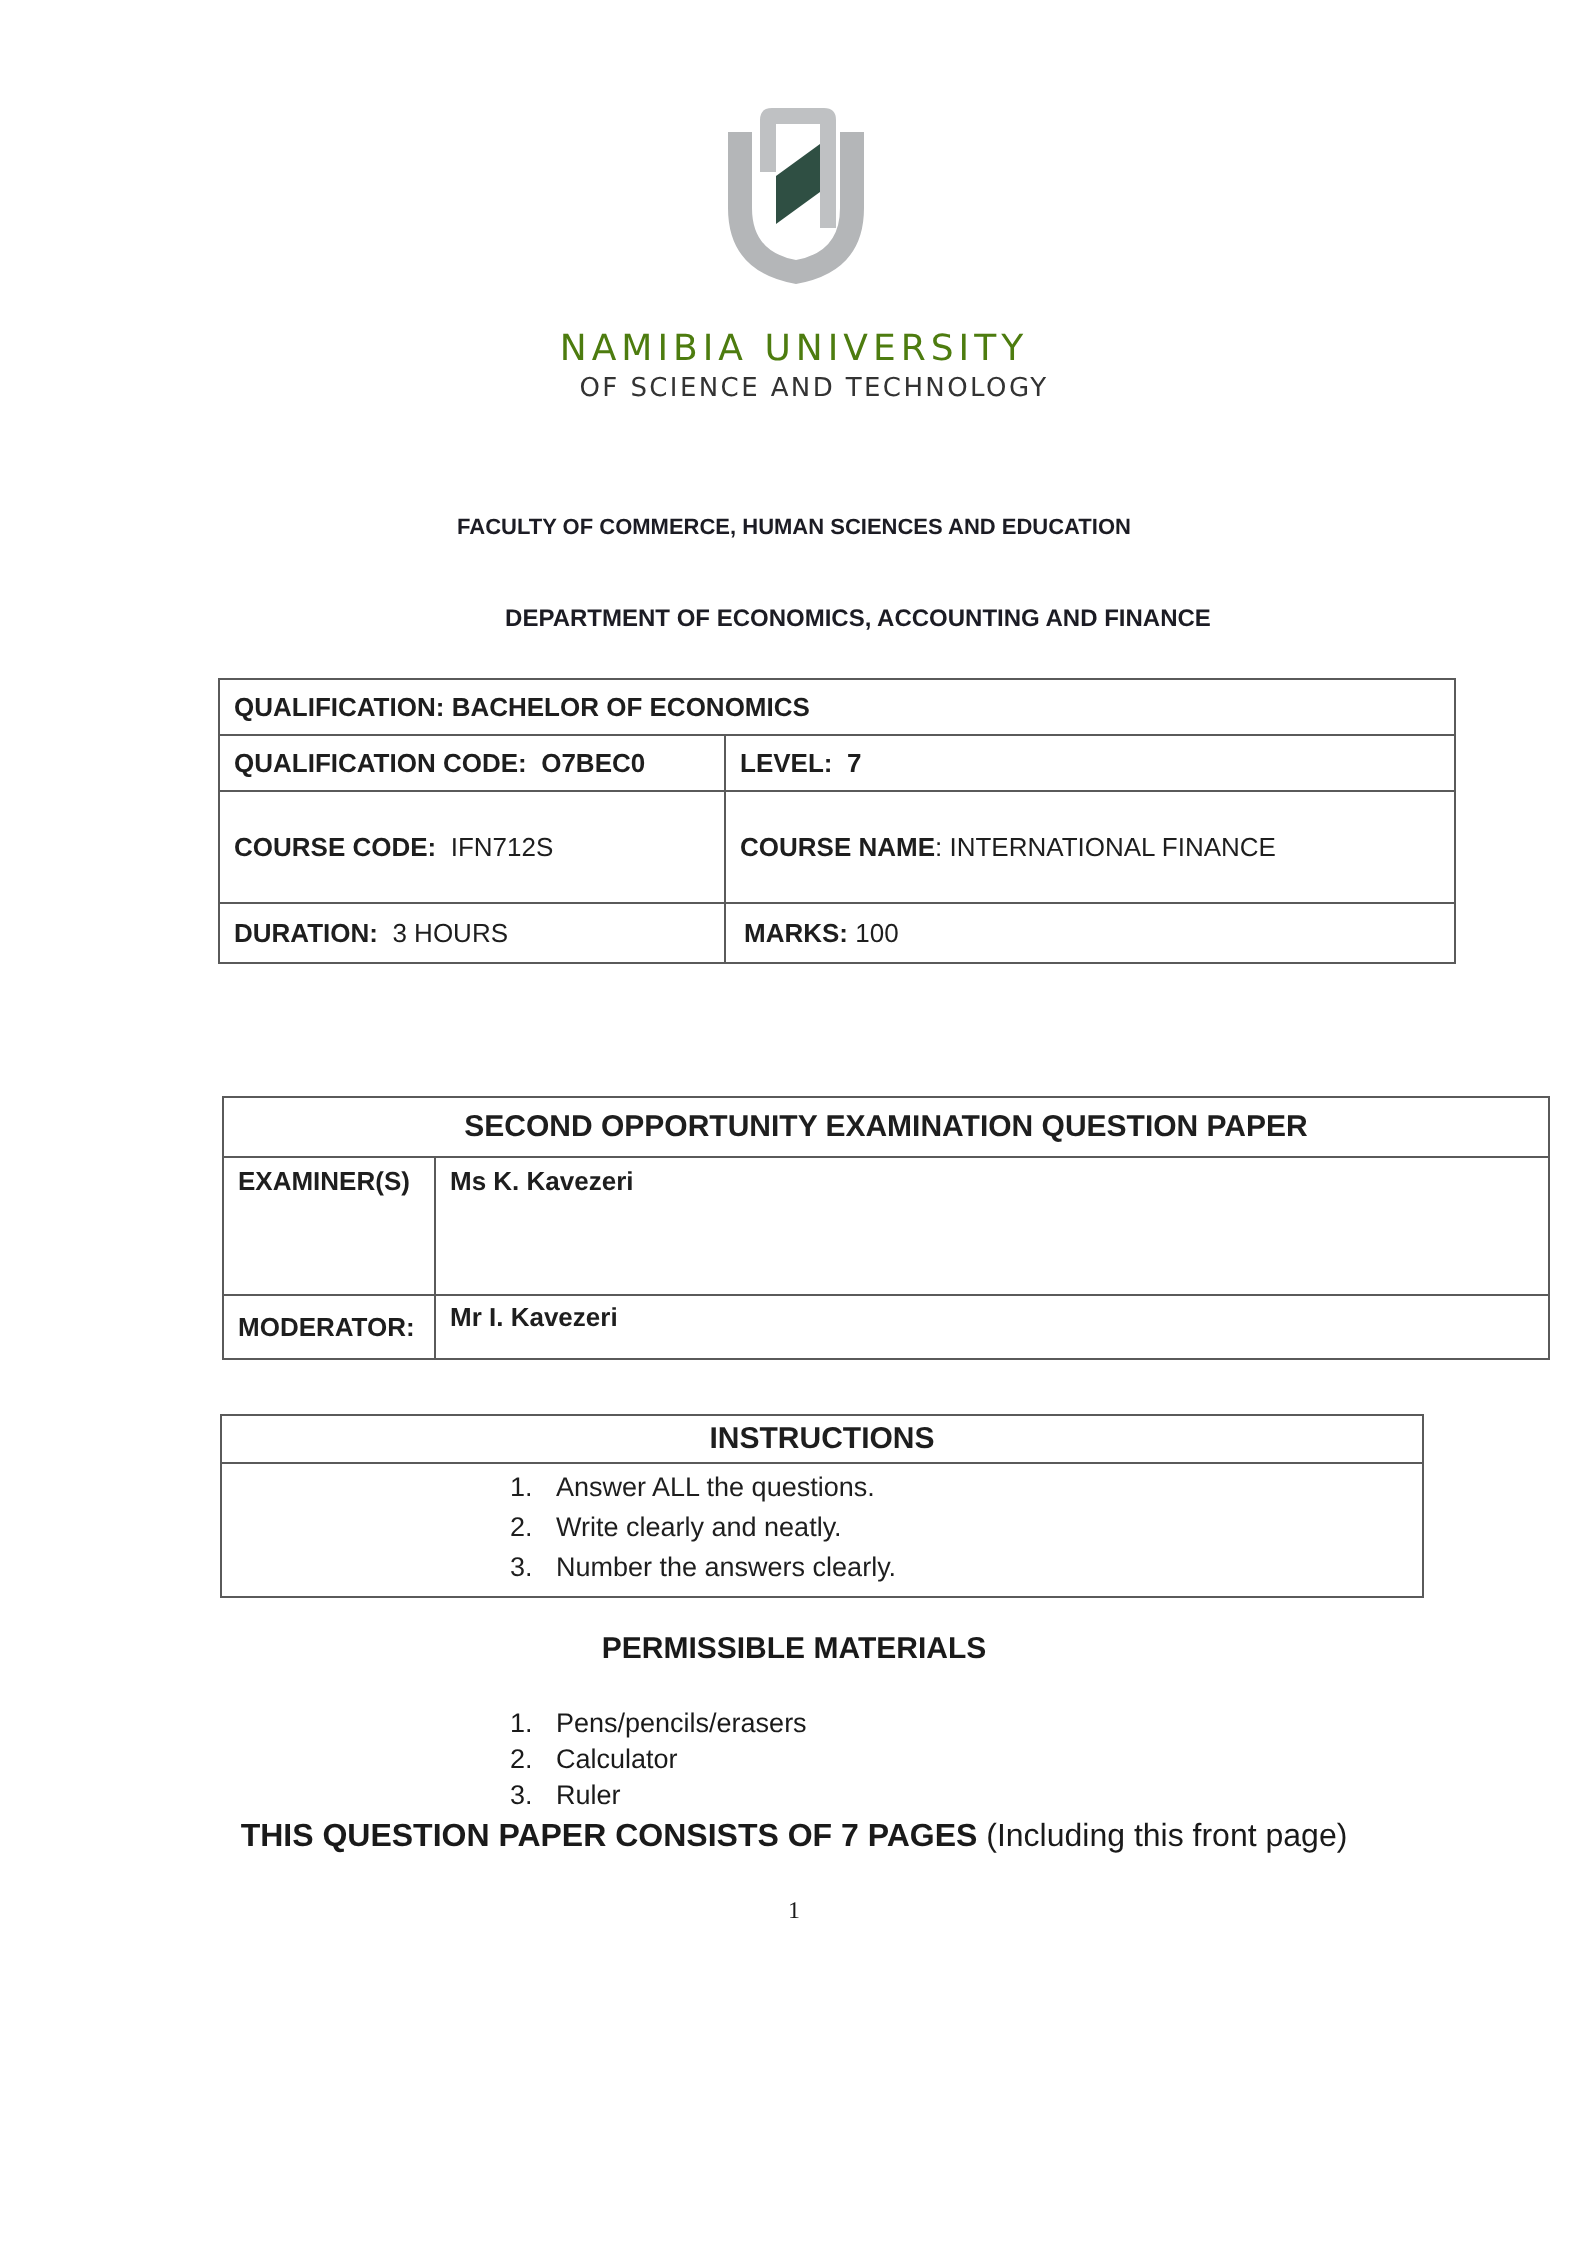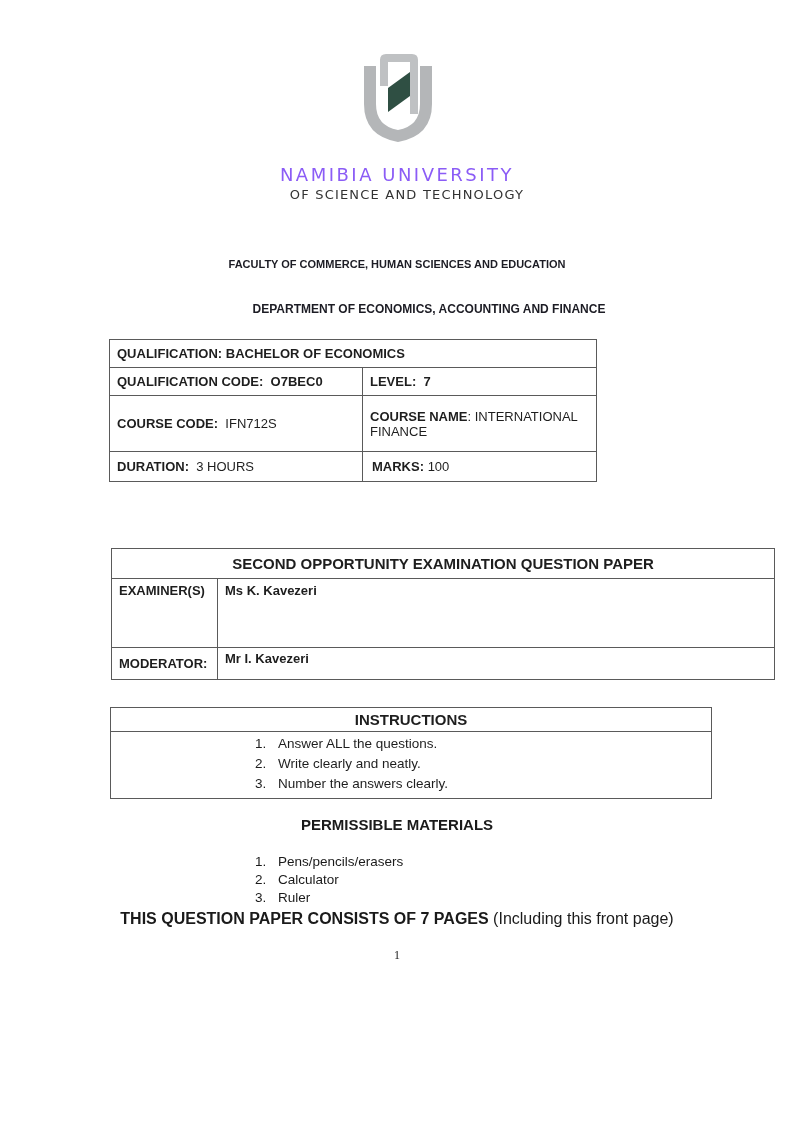--- a/index.html
+++ b/index.html
@@ -5,31 +5,31 @@
   html, body { margin: 0; padding: 0; }
   body {
     width: 794px; height: 1122px; background: #ffffff; position: relative;
     font-family: "Liberation Sans", sans-serif; color: #1a1a1a; overflow: hidden;
   }
   .abs { position: absolute; }
   .center { left: 0; width: 794px; text-align: center; }
 
   
   #logo { left: 360px; top: 52px; width: 76px; height: 92px; }
-  .uni-name { top: 164px; font-size: 18px; letter-spacing: 2.5px; color: #8b5cf6; font-family: "DejaVu Sans", sans-serif; }
+  .uni-name { top: 164px; font-size: 18px; letter-spacing: 2.5px; color: #4d7c0f; font-family: "DejaVu Sans", sans-serif; }
   .uni-sub { top: 187px; font-size: 13px; letter-spacing: 1.2px; color: #333; font-family: "DejaVu Sans", sans-serif; margin-left: 10px; }
 
   .faculty { top: 258px; font-size: 11px; font-weight: bold; color: #1c1c24; }
   .dept { top: 302px; font-size: 12px; font-weight: bold; color: #1c1c24; padding-left: 32px; }
 
   table { border-collapse: collapse; position: absolute; font-size: 13px; color: #1e1e1e; }
   td { border: 1px solid #5a5a5a; padding: 0 7px; vertical-align: middle; }
   b { font-weight: bold; }
 
-  #tbl-info { left: 109px; top: 339px; width: 488px; }
+  #tbl-info { left: 109px; top: 339px; width: 619px; }
   #tbl-info td.c1 { width: 238px; }
   #tbl-info tr.r1 td { height: 27px; }
   #tbl-info tr.r2 td { height: 27px; }
   #tbl-info tr.r3 td { height: 55px; }
   #tbl-info tr.r4 td { height: 29px; }
   #tbl-info tr.r5 td { height: 29px; }
 
   #tbl-exam { left: 111px; top: 548px; width: 664px; }
   #tbl-exam th { border: 1px solid #5a5a5a; height: 27px; font-size: 15px; font-weight: bold; }
   #tbl-exam td.c1 { width: 91px; font-weight: bold; }

